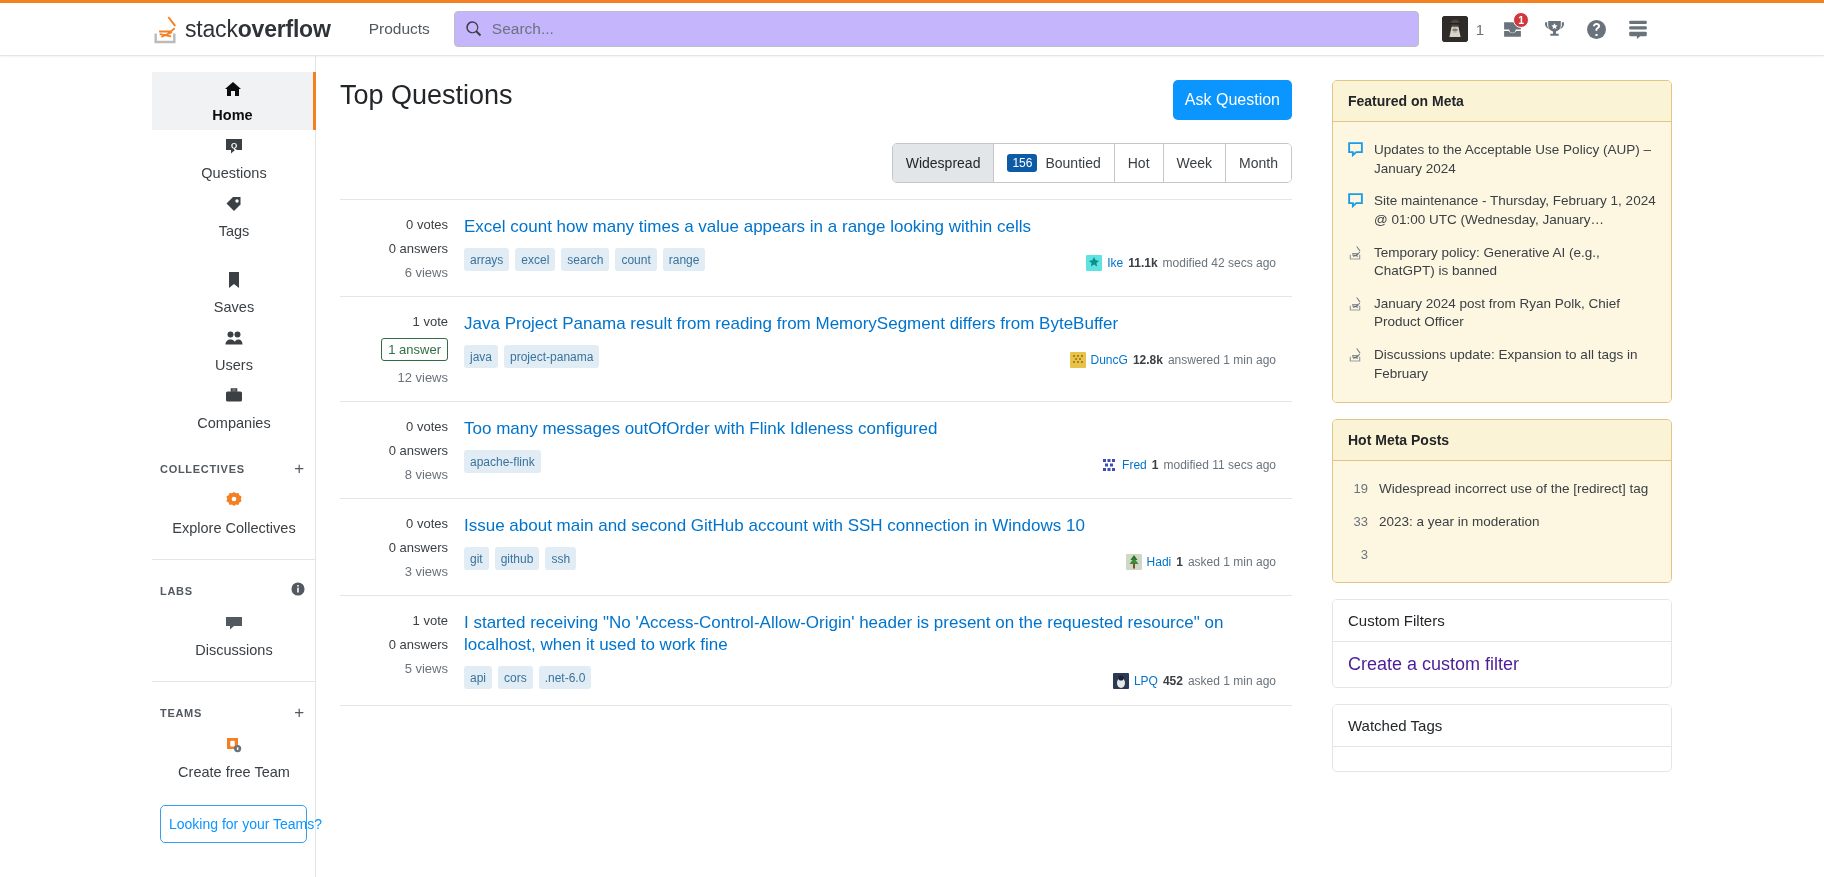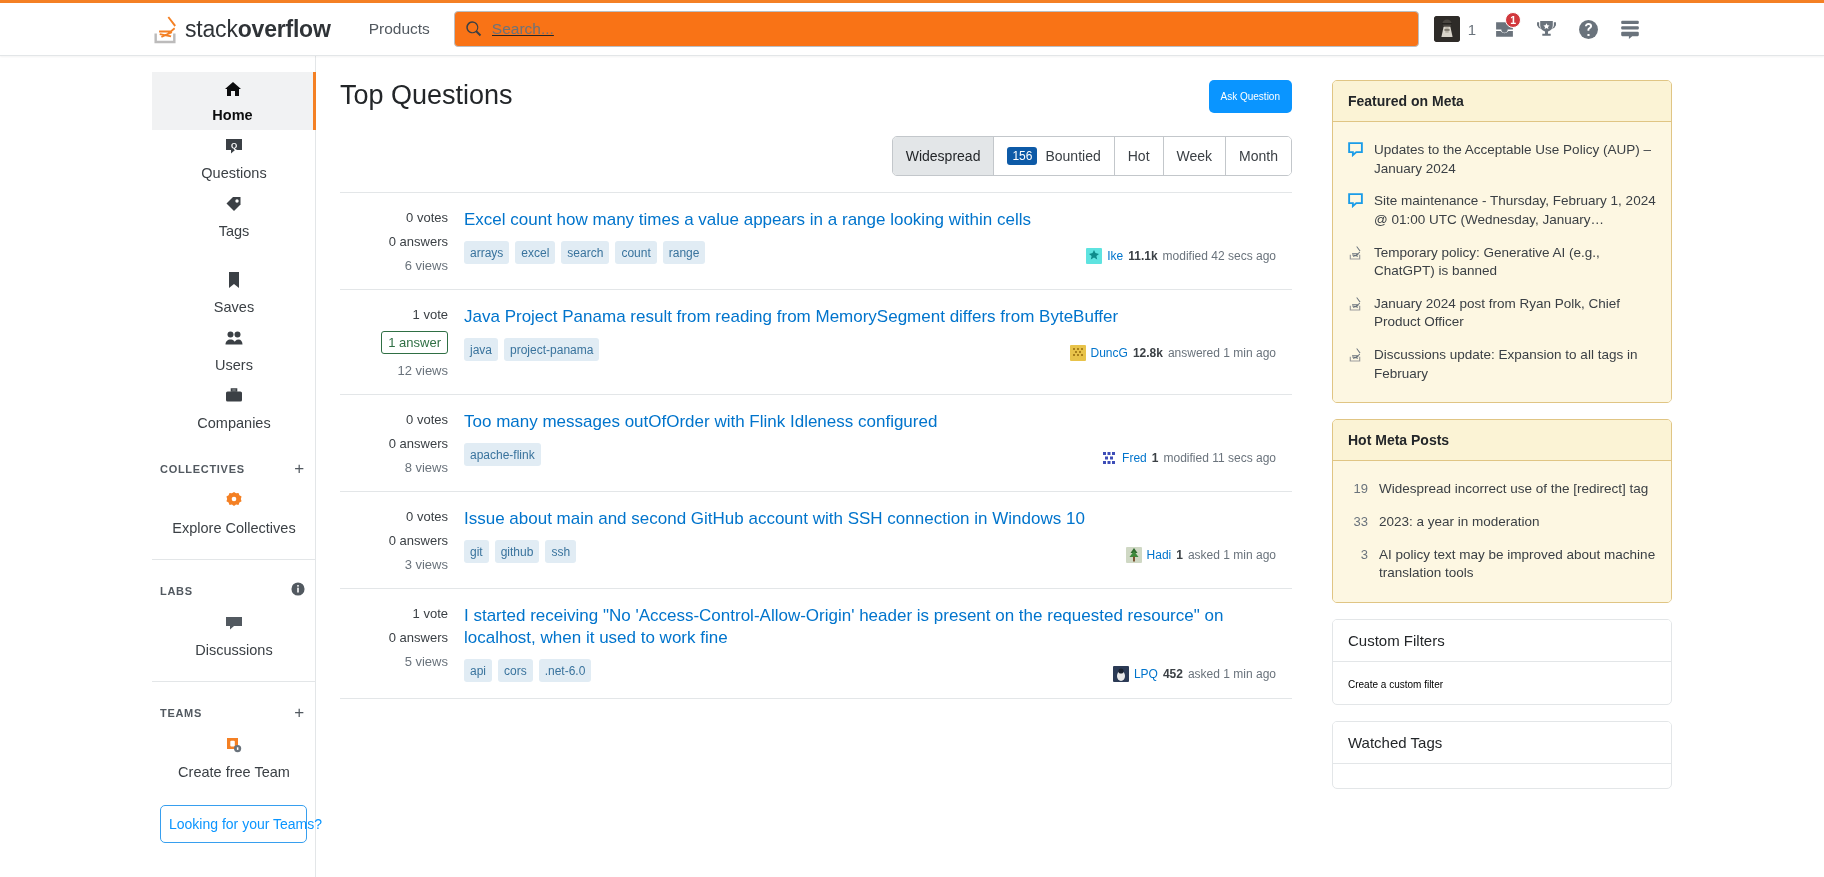--- a/index.html
+++ b/index.html
@@ -41,31 +41,30 @@
     color: #525960;
     padding: 9px 12px;
     border-radius: 1000px;
     cursor: pointer;
     white-space: nowrap;
   }
 
   .searchbox {
     flex: 1;
     margin-left: 12px;
-    margin-right: 8px;
+    margin-right: 16px;
     max-width: 965px;
     height: 36px;
     border: 1px solid #babfc4;
     border-radius: 4px;
     display: flex;
     align-items: center;
     padding: 0 10px;
     gap: 9px;
-    background: #f97316;
-    text-decoration: underline;
+    background: #c4b5fd;
   }
   .searchbox svg { flex: none; }
   .search-input {
     border: none; outline: none;
     font-size: 15.5px;
     font-family: "Liberation Sans", sans-serif;
     color: #3b4045;
     width: 100%;
     background: transparent;
   }
@@ -175,21 +174,21 @@
     justify-content: space-between;
     align-items: flex-start;
   }
   .page-title { font-size: 27px; font-weight: 400; color: #232629; }
   .ask-btn {
     background: #0a95ff;
     color: #fff;
     border: none;
     border-radius: 5px;
     padding: 11px 12px;
-    font-size: 10px;
+    font-size: 16px;
     cursor: pointer;
     font-family: "Liberation Sans", sans-serif;
     white-space: nowrap;
   }
 
   .tabs-row { display: flex; justify-content: flex-end; margin-top: 23px; }
   .tabs {
     display: flex;
     border: 1px solid #c3c7cb;
     border-radius: 5px;
@@ -322,21 +321,21 @@
     display: flex;
     gap: 11px;
     padding: 7px 0;
     font-size: 13.5px;
     line-height: 1.38;
     color: #3b4045;
     cursor: pointer;
   }
   .hot-score { flex: none; width: 20px; text-align: right; color: #6a737c; font-size: 13px;}
   .card-link {
-    color: #000000; font-size: 10px; cursor: pointer; margin-top: 28px;
+    color: #4c1d95; font-size: 18px; cursor: pointer; margin-top: 28px;
   }
 </style>
 </head>
 <body>
 
 <div class="topbar">
 
   <div class="logo-wrap">
     <span class="logo-icon">
       <svg width="26" height="30" viewBox="0 0 32 37">
@@ -777,21 +776,20 @@
         <div class="hot-item">
           <span class="hot-score">19</span>
           <span class="mtext">Widespread incorrect use of the [redirect] tag</span>
         </div>
         <div class="hot-item">
           <span class="hot-score">33</span>
           <span class="mtext">2023: a year in moderation</span>
         </div>
         <div class="hot-item">
           <span class="hot-score">3</span>
-          <span class="mtext">AI policy text may be improved about machine translation tools</span>
         </div>
 
       </div>
     </div>
 
     <div class="card">
       <div class="card-head">Custom Filters</div>
       <div class="card-body">
         <span class="card-link">Create a custom filter</span>
       </div>

